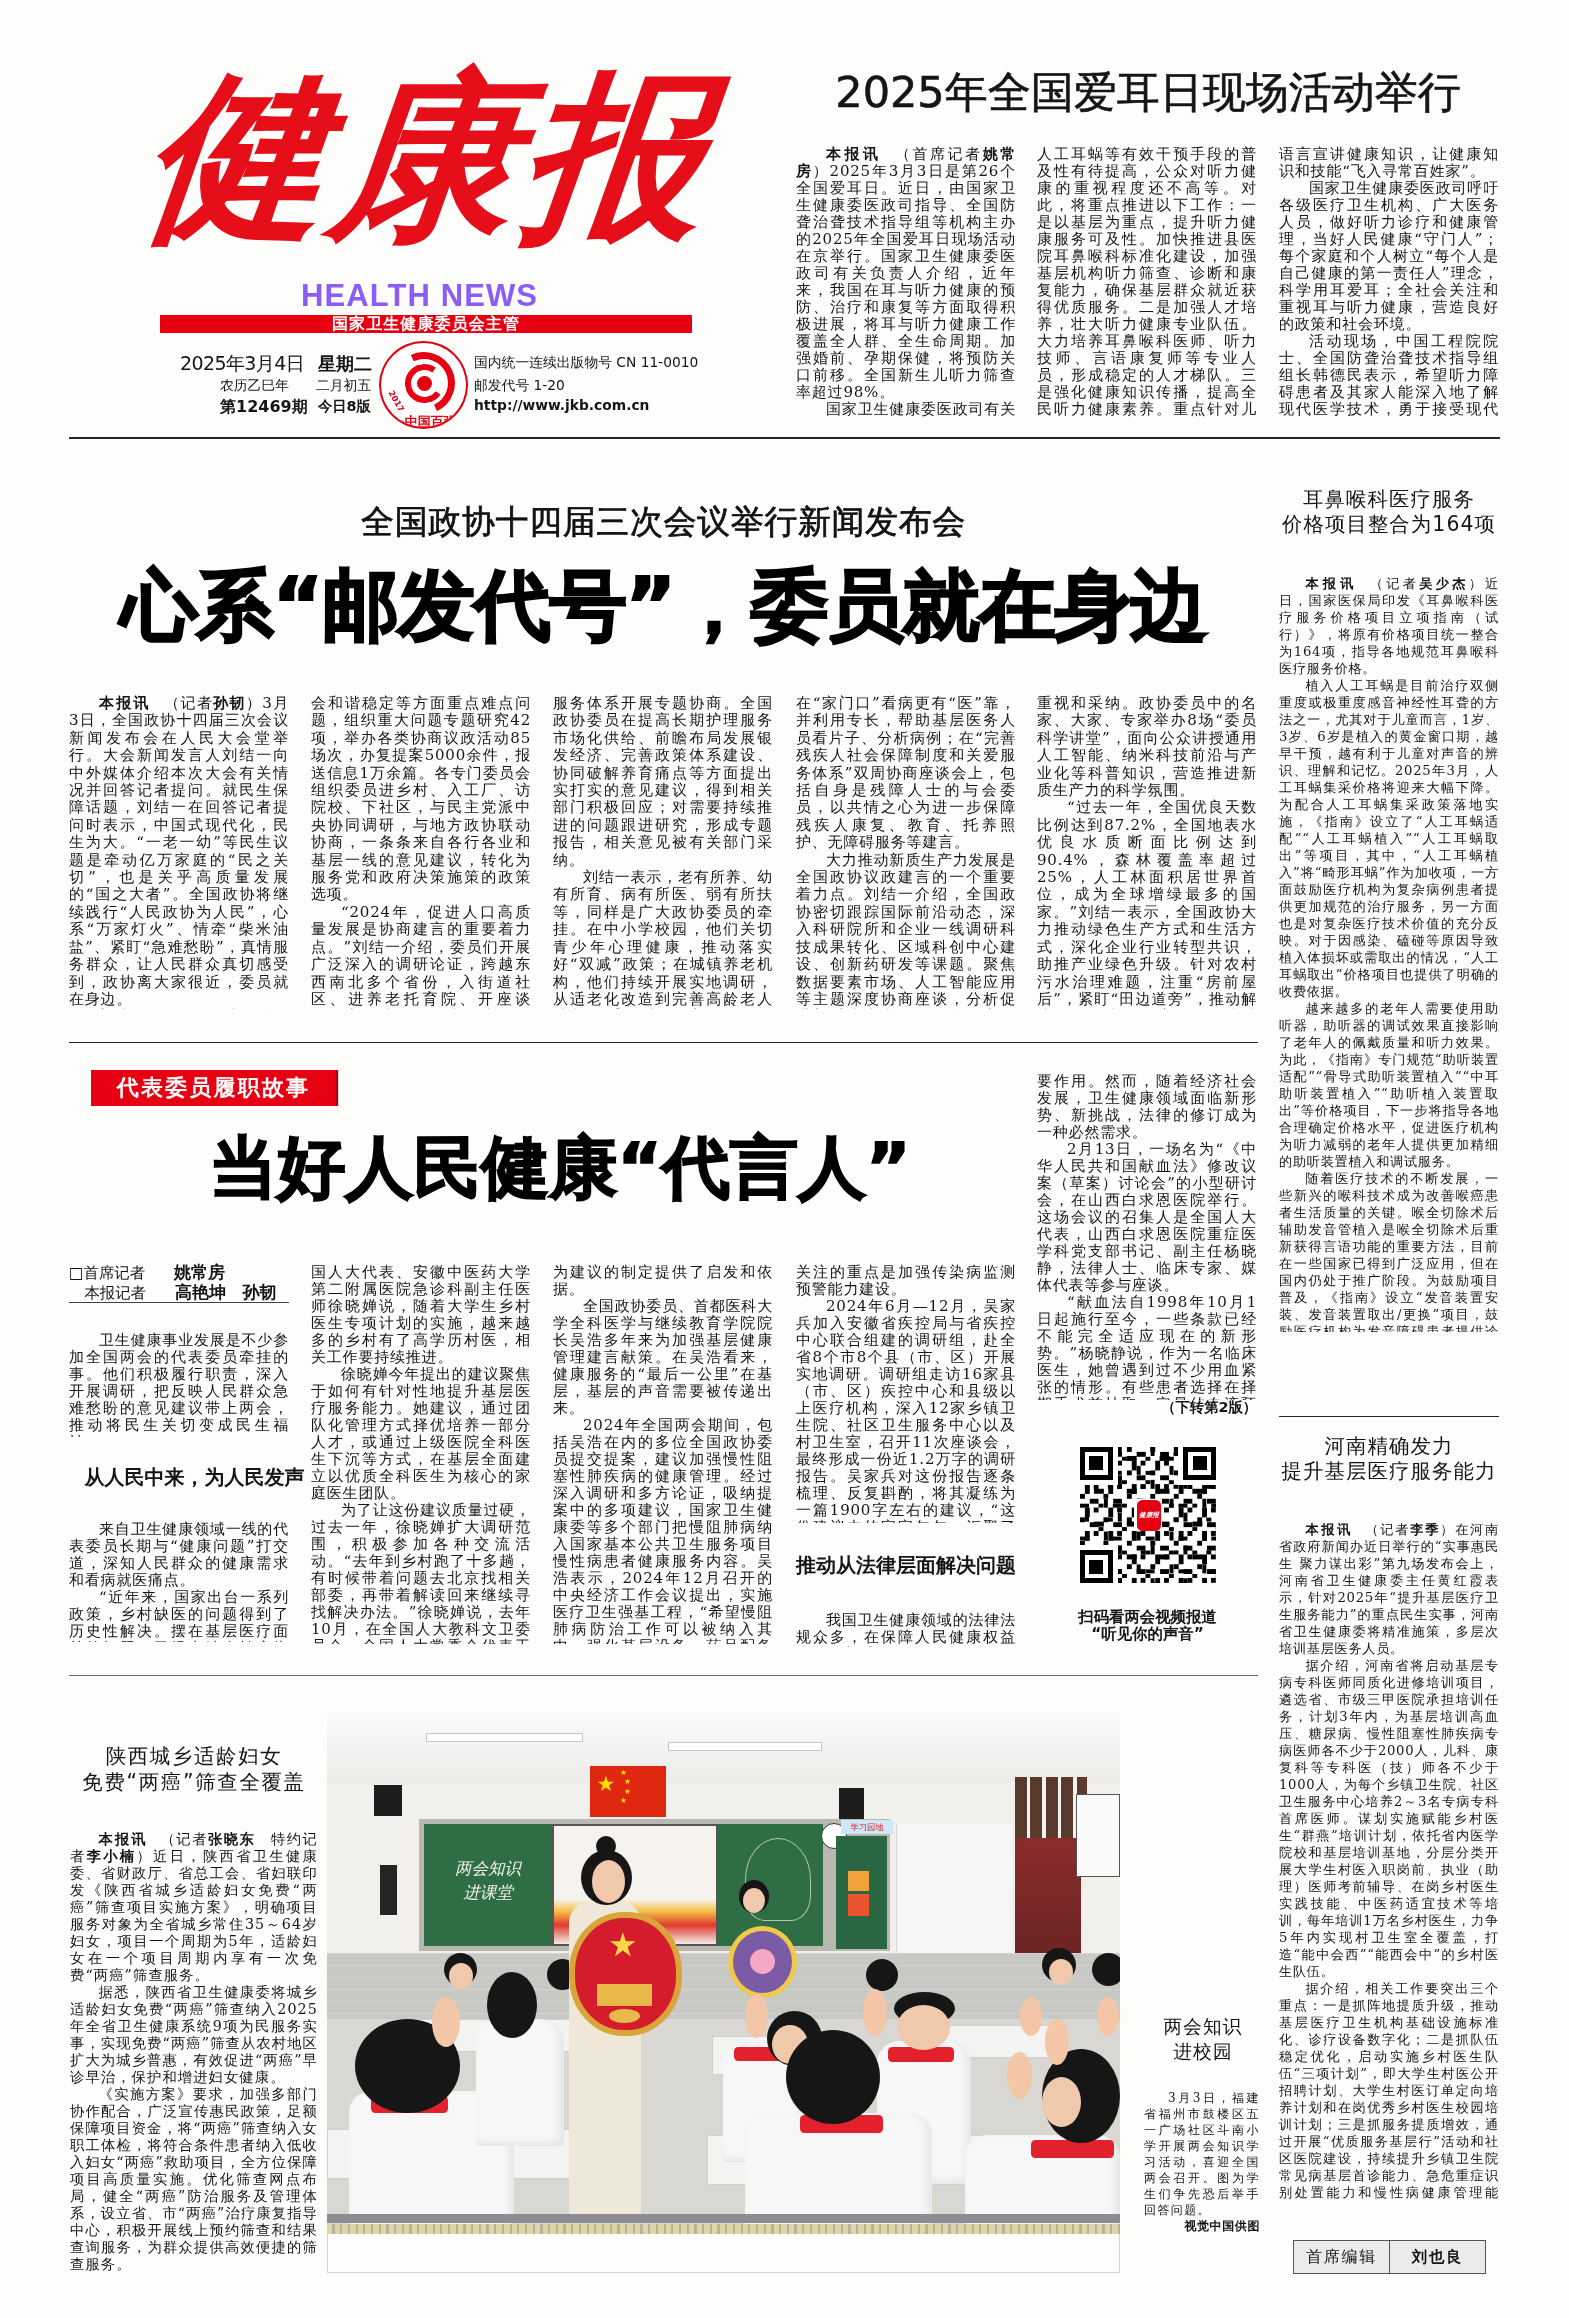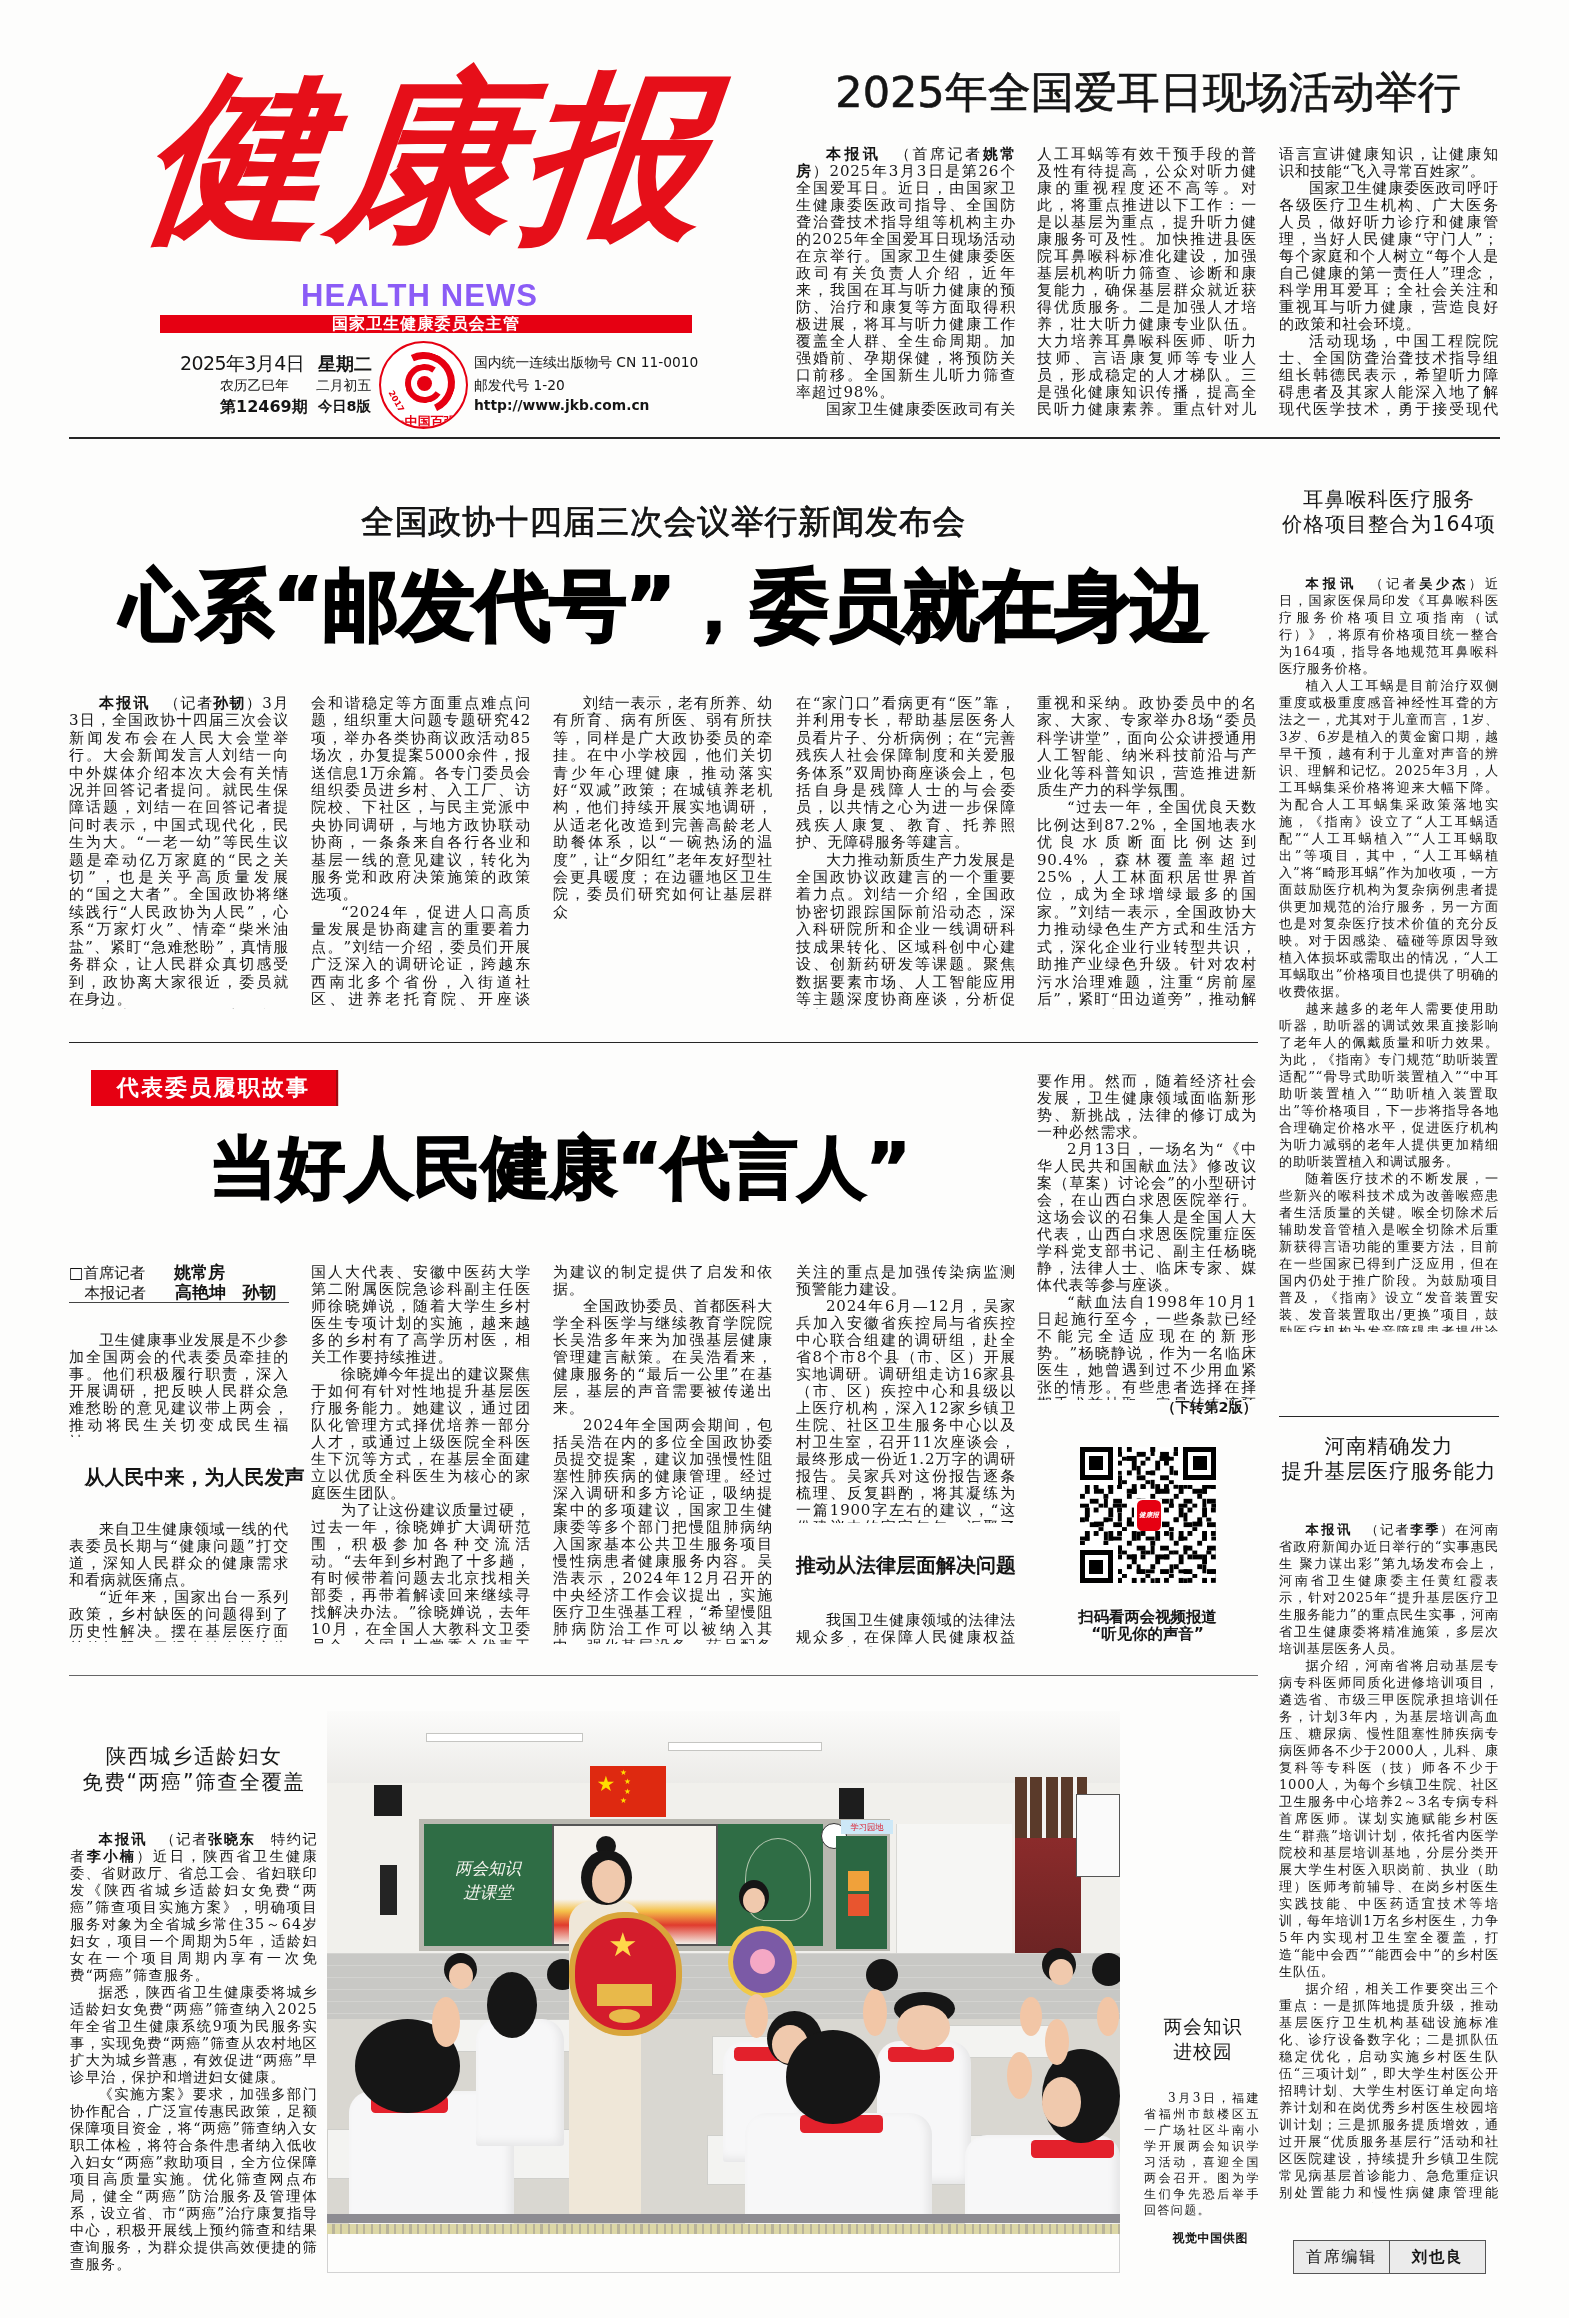--- a/index.html
+++ b/index.html
@@ -98,20 +98,21 @@
 
   <div class="abs txt" style="left:69px;top:695px;height:314px;line-height:17.4px">
     <p class="ind"><span class="dl">本报讯</span><span>（记者</span><span class="cn">孙韧</span><span>）</span><span>3月3日，全国政协十四届三次会议新闻发布会在人民大会堂举行。大会新闻发言人刘结一向中外媒体介绍本次大会有关情况并回答记者提问。就民生保障话题，刘结一在回答记者提问时表示，中国式现代化，民生为大。“一老一幼”等民生议题是牵动亿万家庭的“民之关切”，也是关乎高质量发展的“国之大者”。全国政协将继续践行“人民政协为人民”，心系“万家灯火”、情牵“柴米油盐”、紧盯“急难愁盼”，真情服务群众，让人民群众真切感受到，政协离大家很近，委员就在身边。</span></p>
     <p class="ind">刘结一介绍，一年来，全国政协聚焦推进中国式现代化、进一步全面深化改革、推动高质量发展、维护社</p>
   </div>
   <div class="abs txt" style="left:311px;top:695px;height:314px;line-height:17.4px">
     <p>会和谐稳定等方面重点难点问题，组织重大问题专题研究42项，举办各类协商议政活动85场次，办复提案5000余件，报送信息1万余篇。各专门委员会组织委员进乡村、入工厂、访院校、下社区，与民主党派中央协同调研，与地方政协联动协商，一条条来自各行各业和基层一线的意见建议，转化为服务党和政府决策施策的政策选项。</p>
     <p class="ind">“2024年，促进人口高质量发展是协商建言的重要着力点。”刘结一介绍，委员们开展广泛深入的调研论证，跨越东西南北多个省份，入街道社区、进养老托育院、开座谈会，察民情、听民声，掌握一手资料。在此基础上，百余位全国政协委员就建立健全覆盖全生命周期的高质量人口</p>
   </div>
   <div class="abs txt" style="left:553px;top:695px;height:314px;line-height:17.4px">
+    <p>服务体系开展专题协商。全国政协委员在提高长期护理服务市场化供给、前瞻布局发展银发经济、完善政策体系建设、协同破解养育痛点等方面提出实打实的意见建议，得到相关部门积极回应；对需要持续推进的问题跟进研究，形成专题报告，相关意见被有关部门采纳。</p>
     <p class="ind">刘结一表示，老有所养、幼有所育、病有所医、弱有所扶等，同样是广大政协委员的牵挂。在中小学校园，他们关切青少年心理健康，推动落实好“双减”政策；在城镇养老机构，他们持续开展实地调研，从适老化改造到完善高龄老人助餐体系，以“一碗热汤的温度”，让“夕阳红”老年友好型社会更具暖度；在边疆地区卫生院，委员们研究如何让基层群众</p>
   </div>
   <div class="abs txt" style="left:796px;top:695px;height:314px;line-height:17.4px">
     <p>在“家门口”看病更有“医”靠，并利用专长，帮助基层医务人员看片子、分析病例；在“完善残疾人社会保障制度和关爱服务体系”双周协商座谈会上，包括自身是残障人士的与会委员，以共情之心为进一步保障残疾人康复、教育、托养照护、无障碍服务等建言。</p>
     <p class="ind">大力推动新质生产力发展是全国政协议政建言的一个重要着力点。刘结一介绍，全国政协密切跟踪国际前沿动态，深入科研院所和企业一线调研科技成果转化、区域科创中心建设、创新药研发等课题。聚焦数据要素市场、人工智能应用等主题深度协商座谈，分析促进新质生产力发展的途径和体制机制保障，提出针对性、前瞻性对策建议，得到主管部门</p>
   </div>
   <div class="abs txt" style="left:1037px;top:695px;height:314px;line-height:17.4px">
     <p>重视和采纳。政协委员中的名家、大家、专家举办8场“委员科学讲堂”，面向公众讲授通用人工智能、纳米科技前沿与产业化等科普知识，营造推进新质生产力的科学氛围。</p>
     <p class="ind">“过去一年，全国优良天数比例达到87.2%，全国地表水优良水质断面比例达到90.4%，森林覆盖率超过25%，人工林面积居世界首位，成为全球增绿最多的国家。”刘结一表示，全国政协大力推动绿色生产方式和生活方式，深化企业行业转型共识，助推产业绿色升级。针对农村污水治理难题，注重“房前屋后”，紧盯“田边道旁”，推动解决群众身边的环境问题。持续助力打好蓝天保卫战，广泛走访，精准建言，推进重点区域空气质量持续改善。</p>
   </div>
@@ -332,17 +333,17 @@
     <div style="left:0;top:503px;width:793px;height:9.4px;background:#8d8c92"></div>
     <div style="left:0;top:513px;width:793px;height:10px;background:repeating-linear-gradient(90deg,#dcd7a6 0 5.5px,#b8b39a 5.5px 7.7px)"></div>
   </div>
 
   <div class="abs subtitle" style="left:1142px;top:2014px;width:122px;font-size:18.7px;line-height:25px;letter-spacing:1.1px">
     <div>两会知识</div>
     <div>进校园</div>
   </div>
   <div class="abs" style="left:1144px;top:2090px;width:116px;font-size:12px;line-height:16px;letter-spacing:1.4px;text-align:justify">
     <p class="ind" style="margin:0">3月3日，福建省福州市鼓楼区五一广场社区斗南小学开展两会知识学习活动，喜迎全国两会召开。图为学生们争先恐后举手回答问题。</p>
-    <p class="cn" style="margin:12px;text-align:right;letter-spacing:0.6px">视觉中国供图</p>
+    <p class="cn" style="margin:0;text-align:right;letter-spacing:0.6px">视觉中国供图</p>
   </div>
 
 </div>
 
 
 </body></html>

